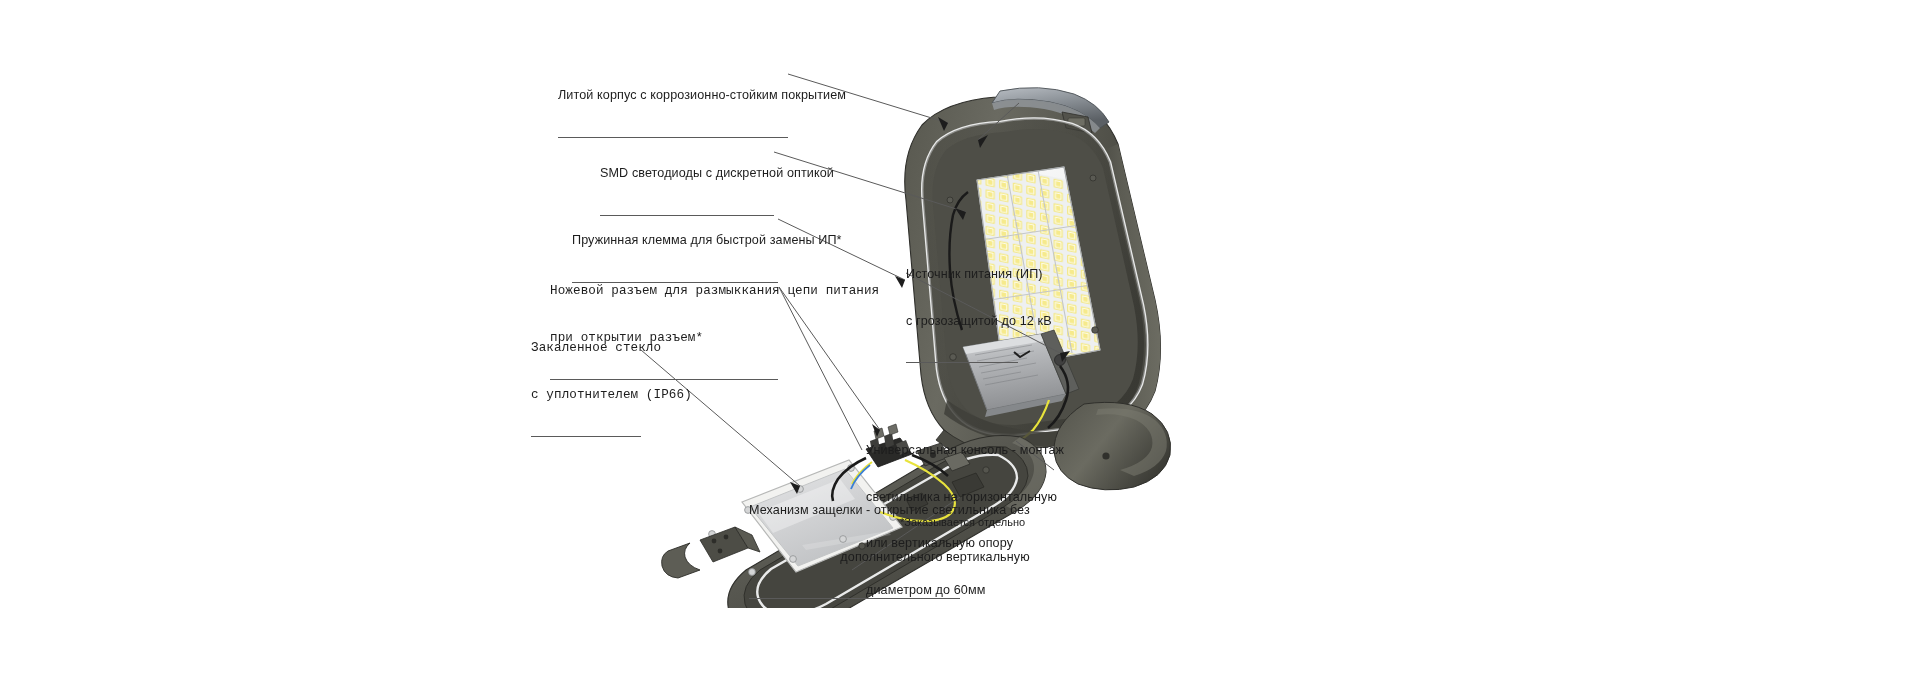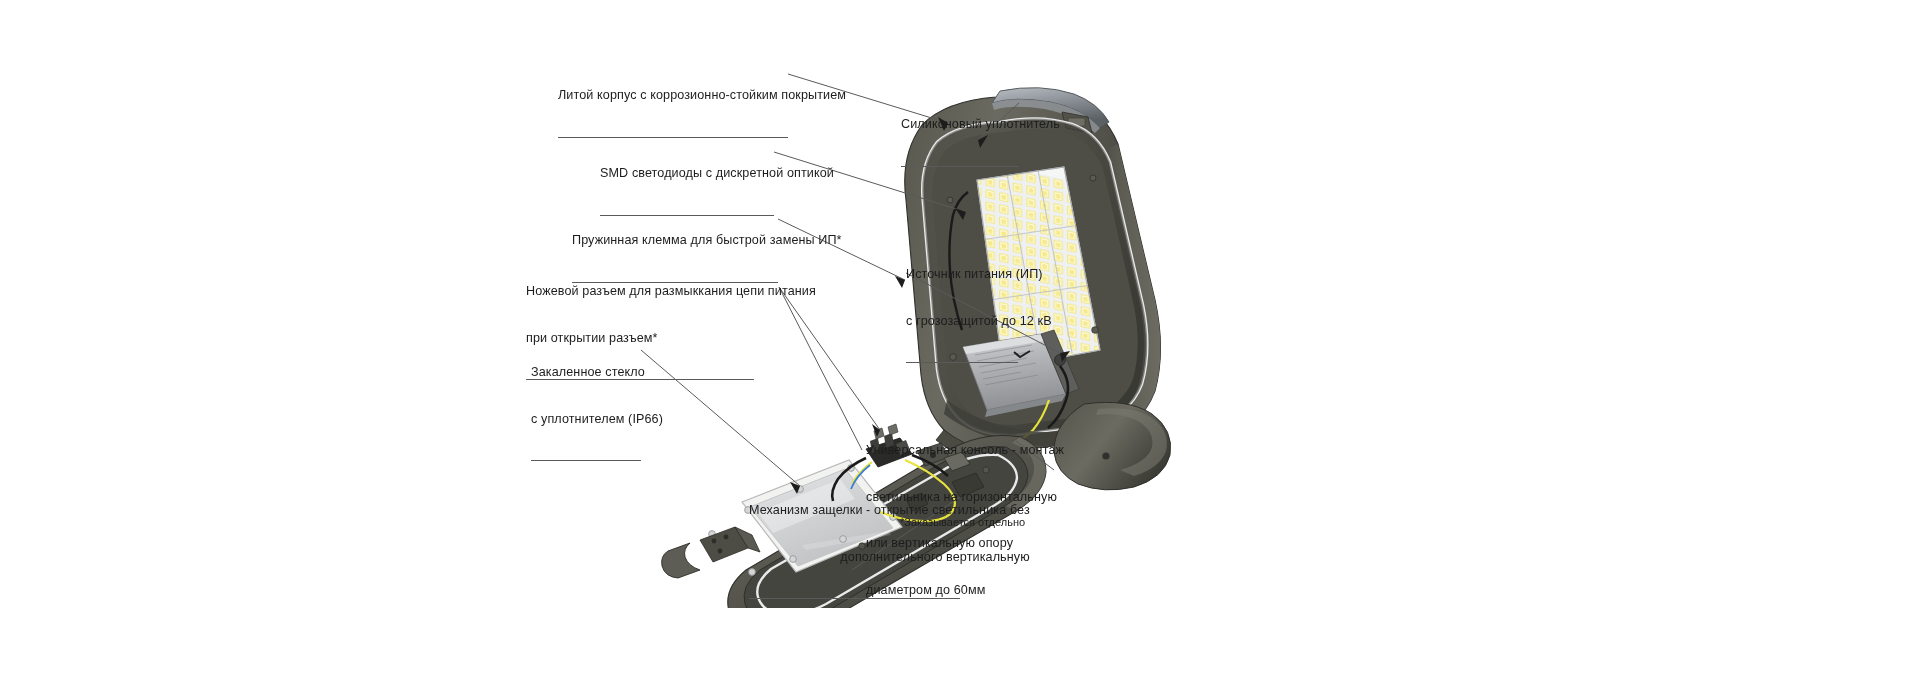--- a/index.html
+++ b/index.html
@@ -308,48 +308,44 @@
       <path d="M800 486 L790 482 L797 494 Z"></path>
       <path d="M1060 353 L1070 351 L1062 362 Z"></path>
     </g>
   </svg>
 
   <div class="callout" style="left:558px; top:57px;">
     <span class="txt">Литой корпус с коррозионно-стойким покрытием</span>
     <span class="rule" style="width:230px;"></span>
   </div>
 
-  <div class="callout" style="left:901px; top:86px;">
-    <span class="txt">Силиконовый уплотнитель</span>
-    <span class="rule" style="width:118px;"></span>
-  </div>
 
   <div class="callout" style="left:600px; top:135px;">
     <span class="txt">SMD светодиоды с дискретной оптикой</span>
     <span class="rule" style="width:174px;"></span>
   </div>
 
   <div class="callout" style="left:572px; top:202px;">
     <span class="txt">Пружинная клемма для быстрой замены ИП*</span>
     <span class="rule" style="width:206px;"></span>
   </div>
 
-  <div class="callout" style="left:526px; top:253px;">
+  <div class="callout" style="left:550px; top:253px;font-family:Liberation Mono, monospace;">
     <span class="txt">Ножевой разъем для размыккания цепи питания</span>
     <span class="txt">при открытии разъем*</span>
     <span class="rule" style="width:228px;"></span>
   </div>
 
   <div class="callout" style="left:906px; top:236px;">
     <span class="txt">Источник питания (ИП)</span>
     <span class="txt">с грозозащитой до 12 кВ</span>
     <span class="rule" style="width:112px;"></span>
   </div>
 
-  <div class="callout" style="left:531px; top:334px;">
+  <div class="callout" style="left:531px; top:310px;font-family:Liberation Mono, monospace;">
     <span class="txt">Закаленное стекло</span>
     <span class="txt">с уплотнителем (IP66)</span>
     <span class="rule" style="width:110px;"></span>
   </div>
 
   <div class="callout" style="left:866px; top:412px;">
     <span class="txt">Универсальная консоль - монтаж</span>
     <span class="txt">светильника на горизонтальную</span>
     <span class="txt">или вертикальную опору</span>
     <span class="txt">диаметром до 60мм</span>

